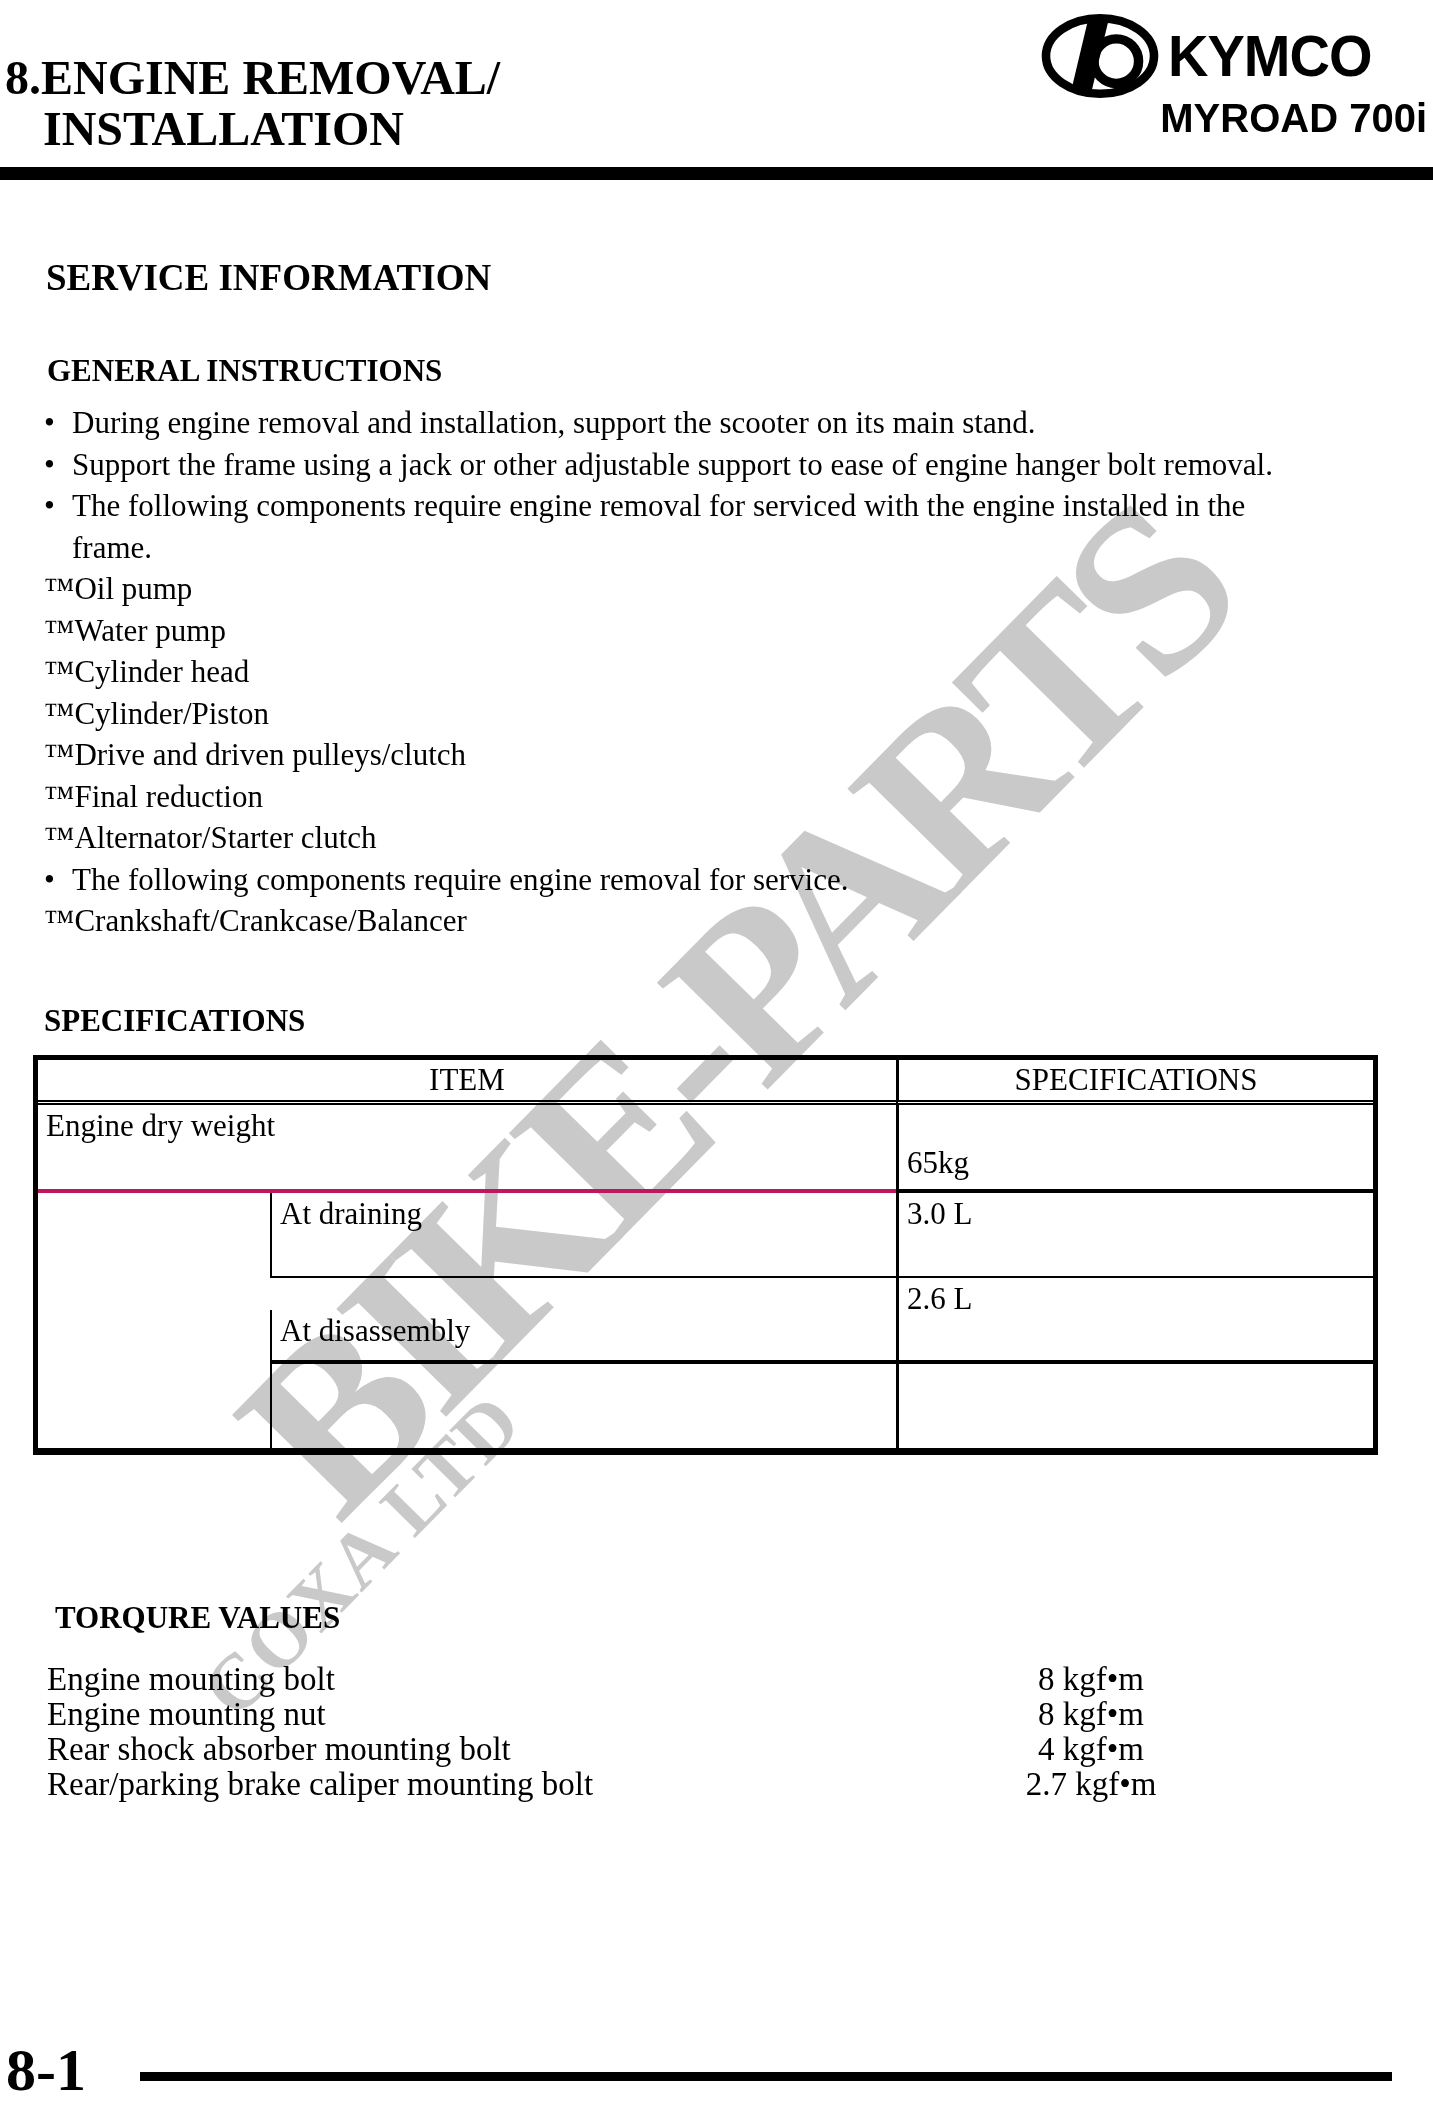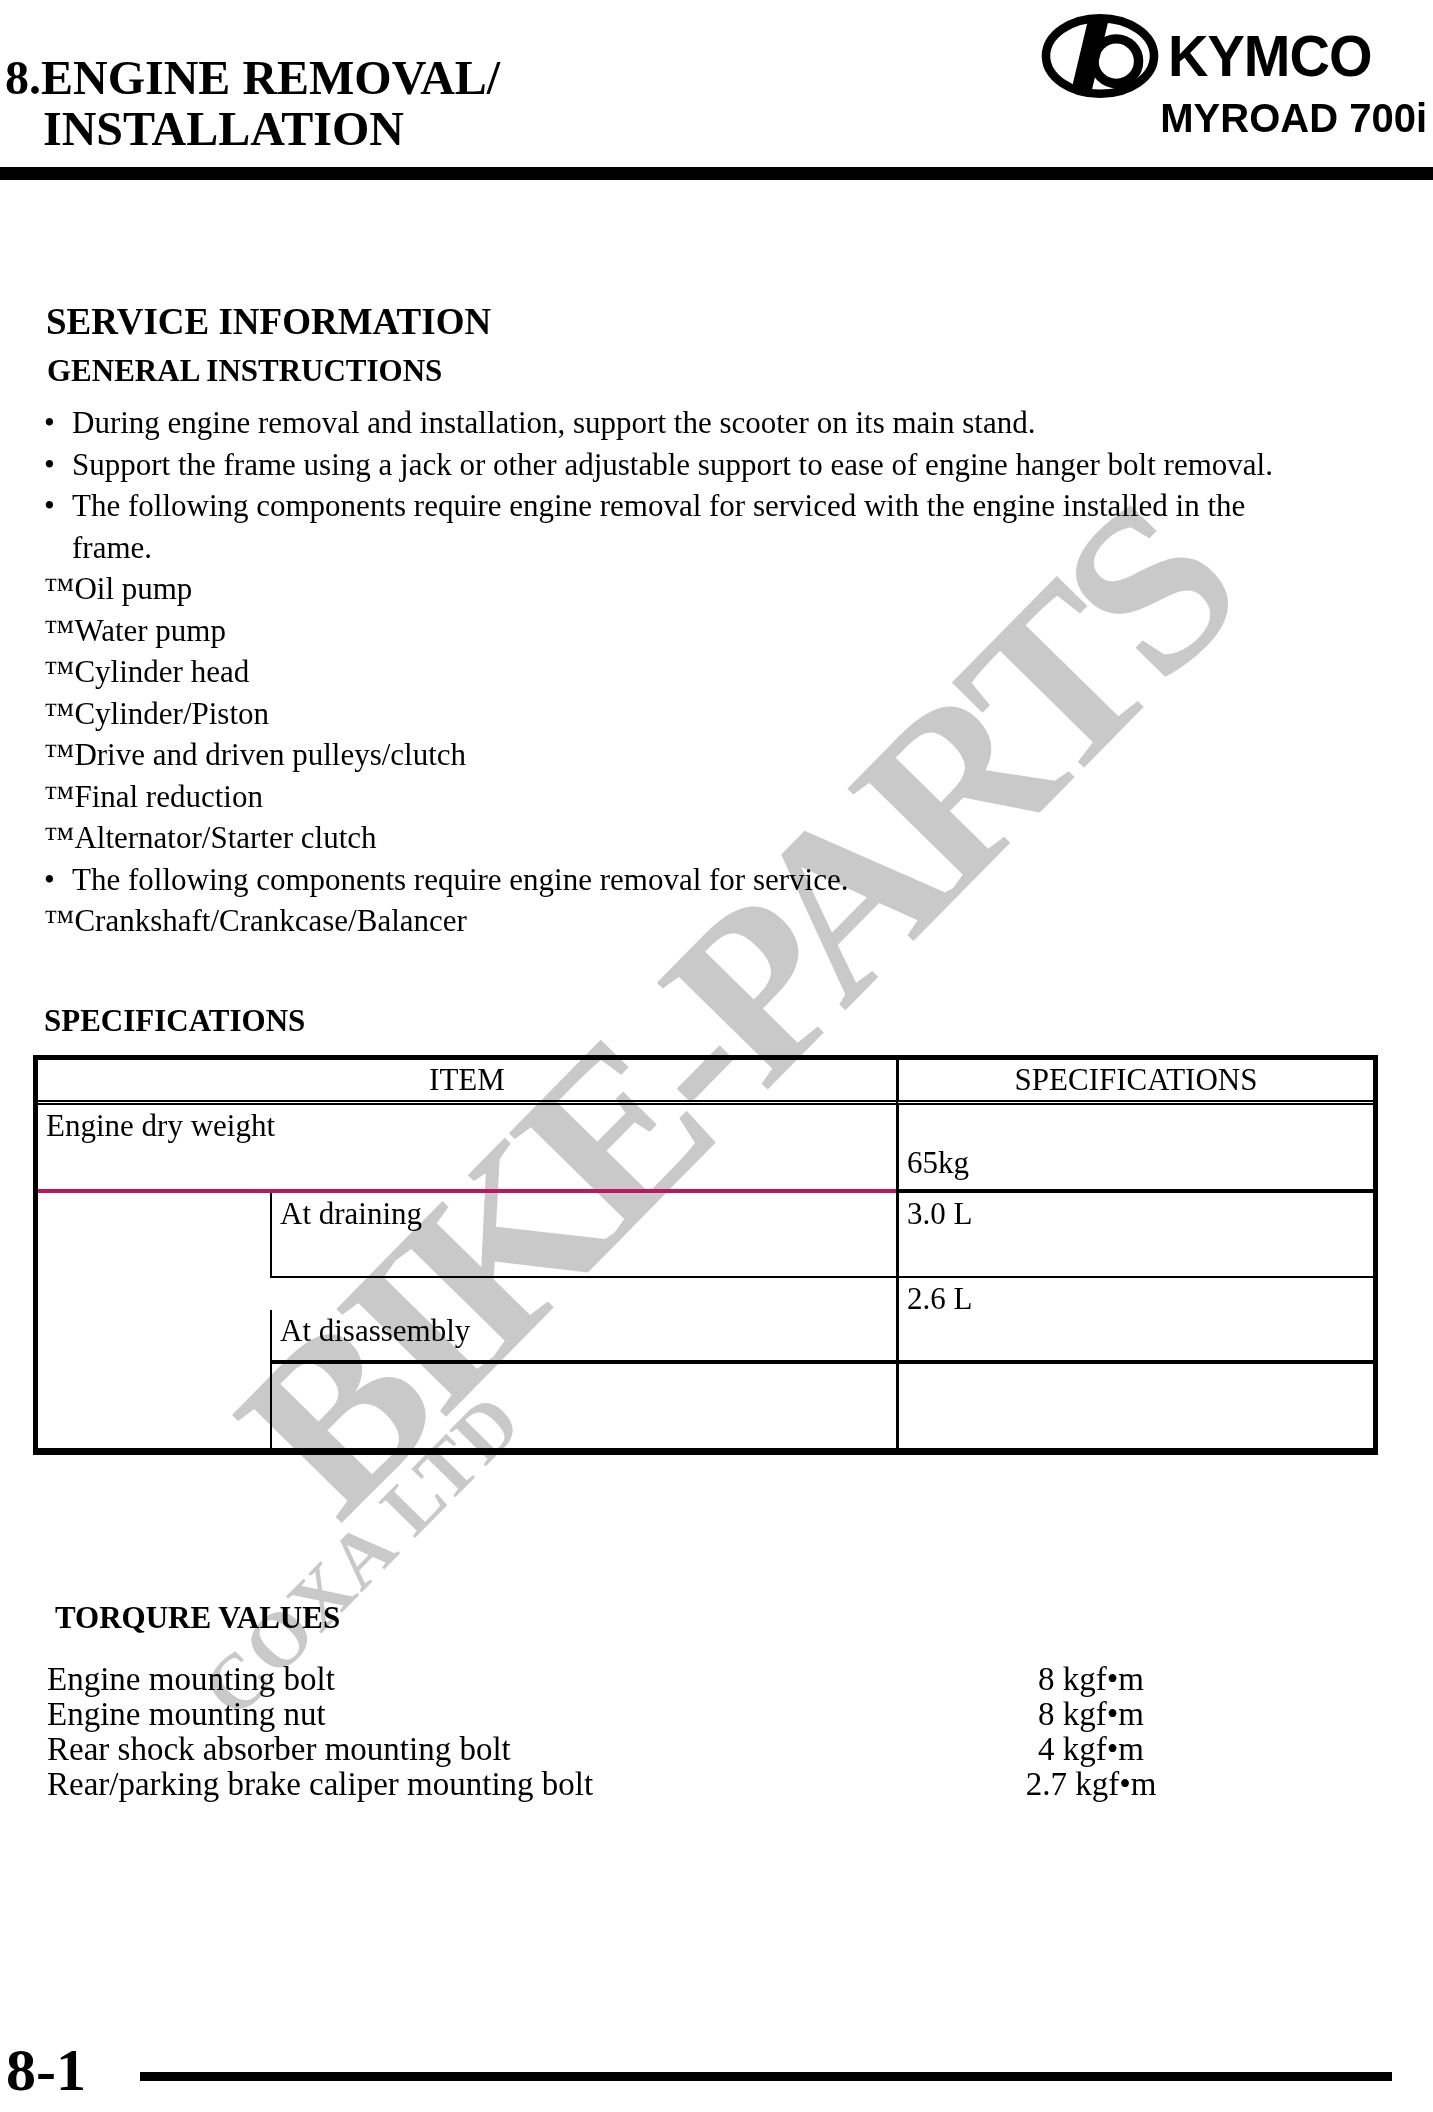--- a/index.html
+++ b/index.html
@@ -43,21 +43,21 @@
   }
   .model{
     position:absolute;right:6px;top:96px;
     font-family:"Liberation Sans", sans-serif;
     font-weight:bold;font-size:40px;letter-spacing:0px;
   }
   .header-rule{
     position:absolute;left:0;top:167px;width:1433px;height:13px;background:#000;
   }
   
-  .h-service{position:absolute;left:46px;top:256px;font-weight:bold;font-size:37px;margin-top:44px;}
+  .h-service{position:absolute;left:46px;top:256px;font-weight:bold;font-size:37px;}
   .h-general{position:absolute;left:47px;top:353px;font-weight:bold;font-size:31px;}
   .h-specs  {position:absolute;left:44px;top:1003px;font-weight:bold;font-size:31px;}
   .h-torque {position:absolute;left:55px;top:1600px;font-weight:bold;font-size:31px;}
   
   .gi-list{position:absolute;left:44px;top:402px;width:1355px;font-size:31px;line-height:41.5px;}
   .gi-item{display:flex;align-items:flex-start;}
   .gi-marker{flex:0 0 28px;text-align:left;}
   .gi-text{flex:1;}
   .gi-cont{display:block;}
   

